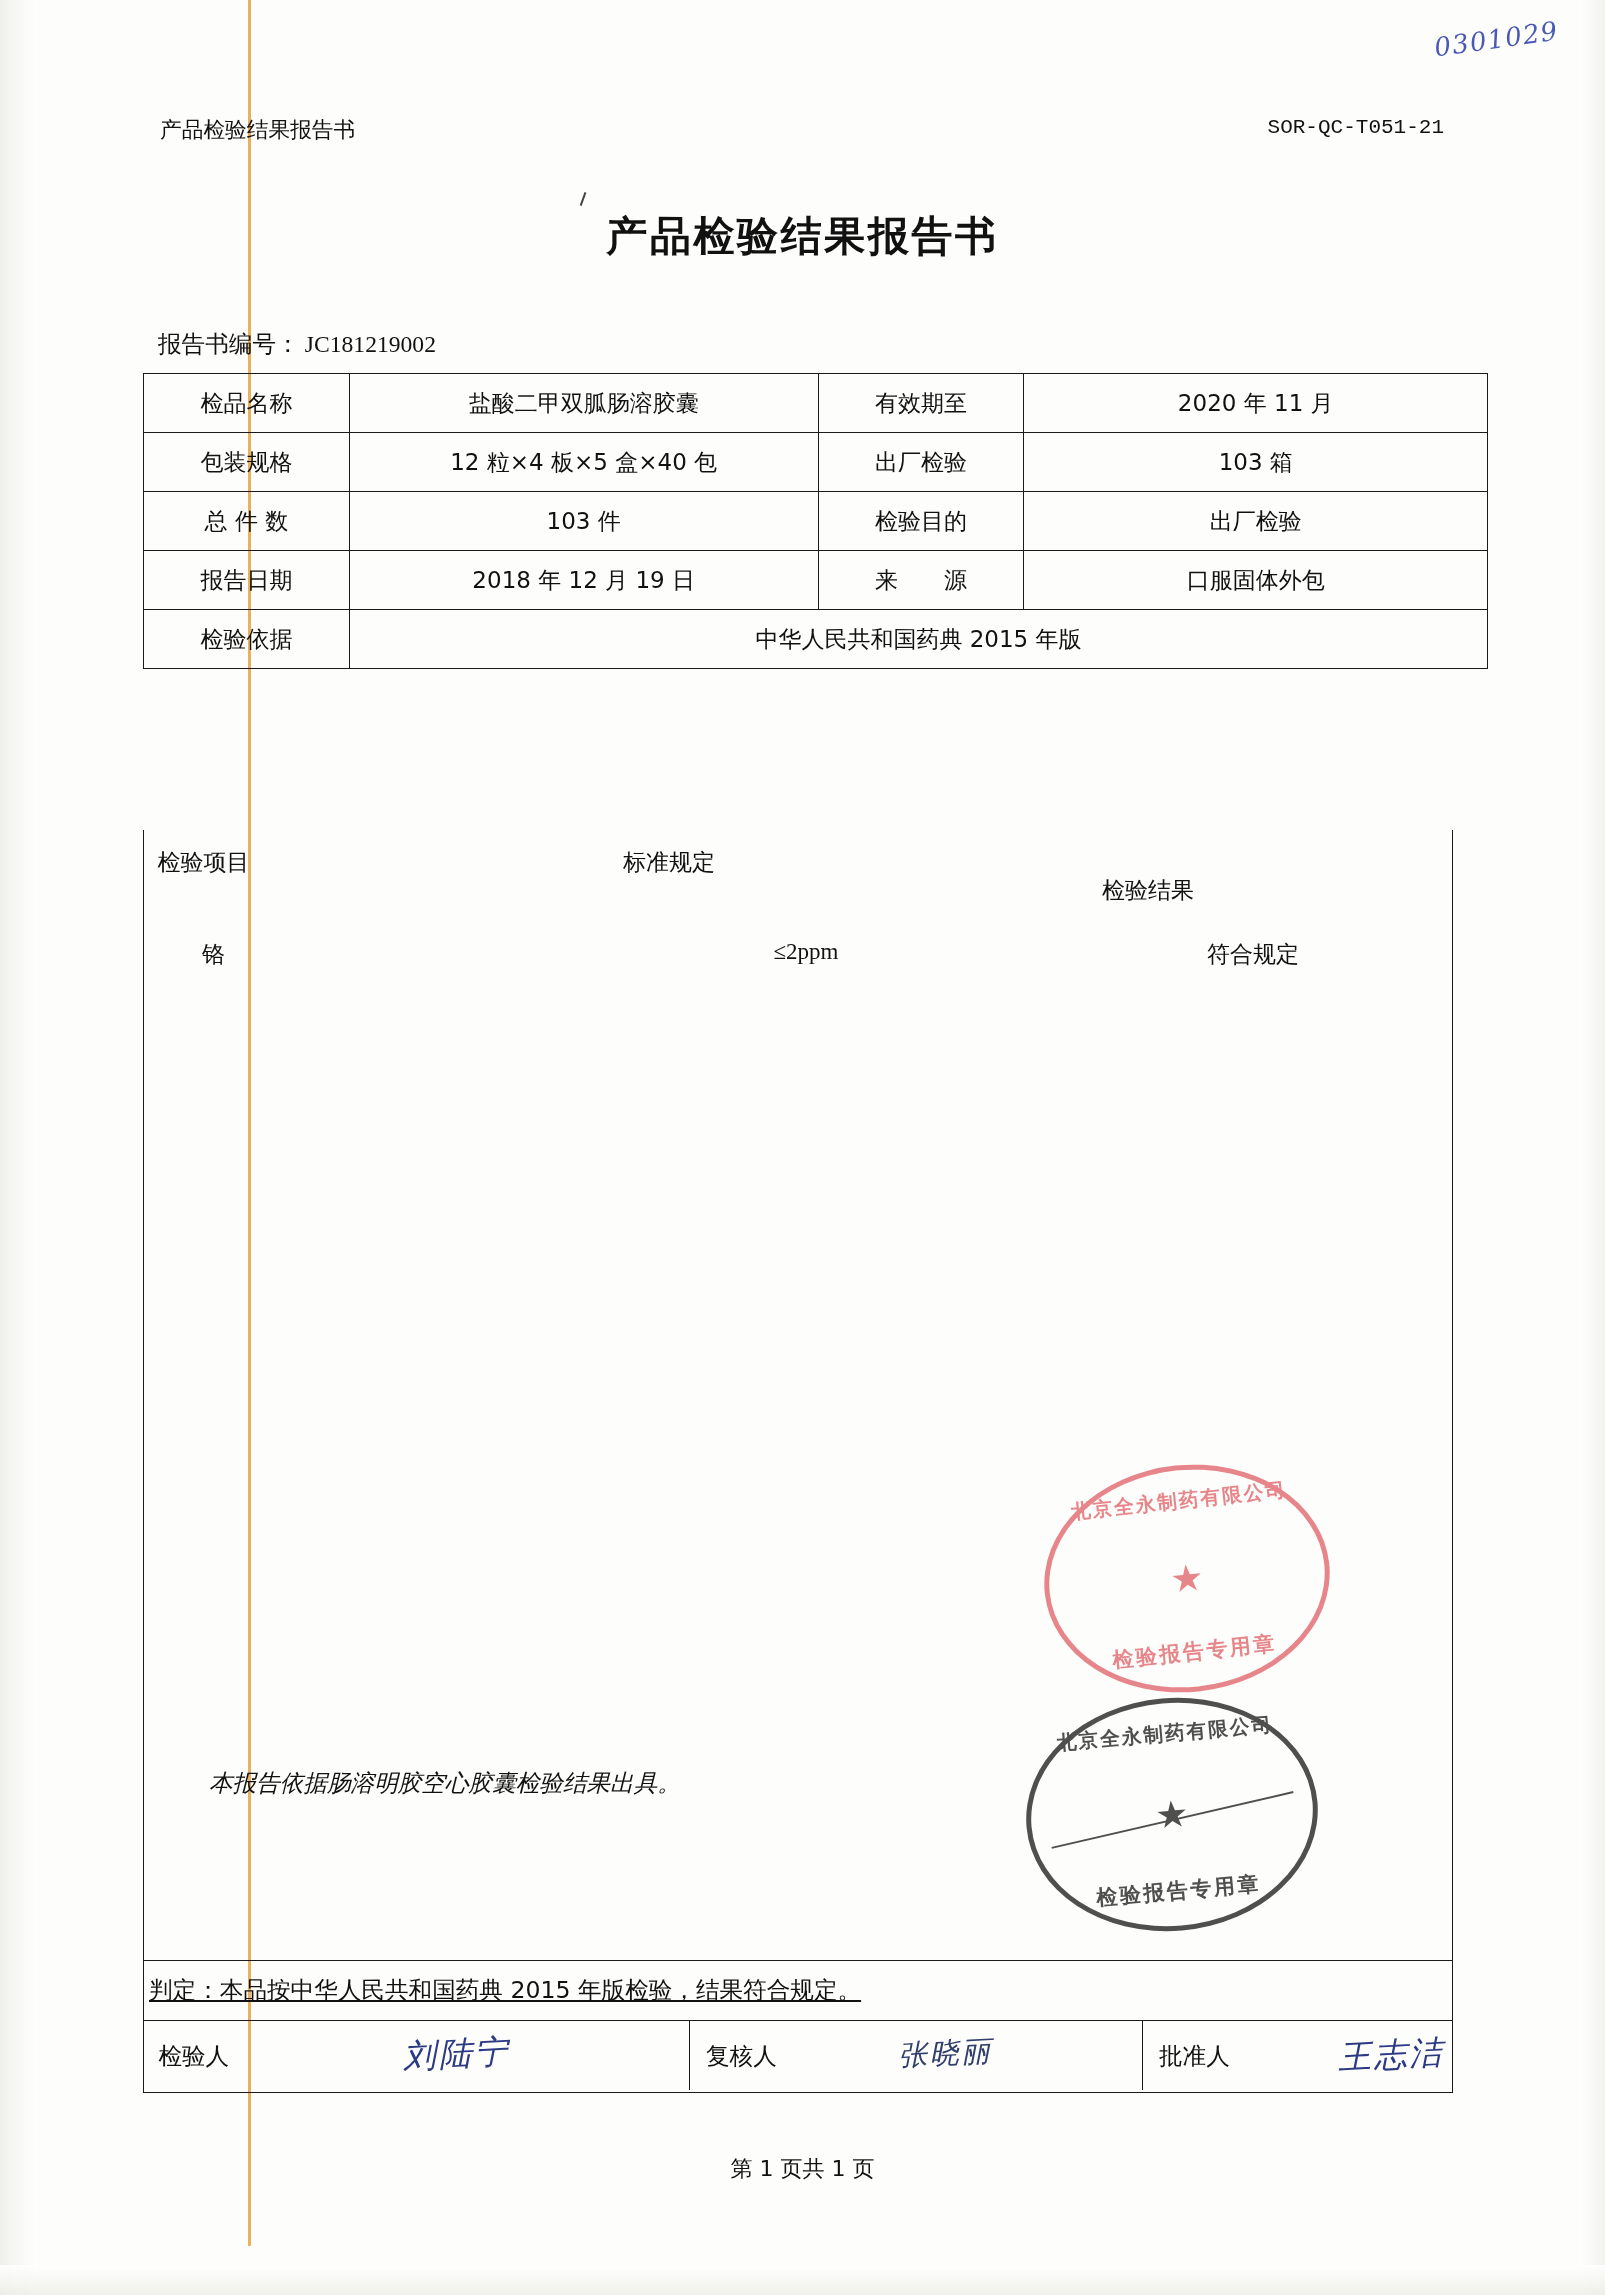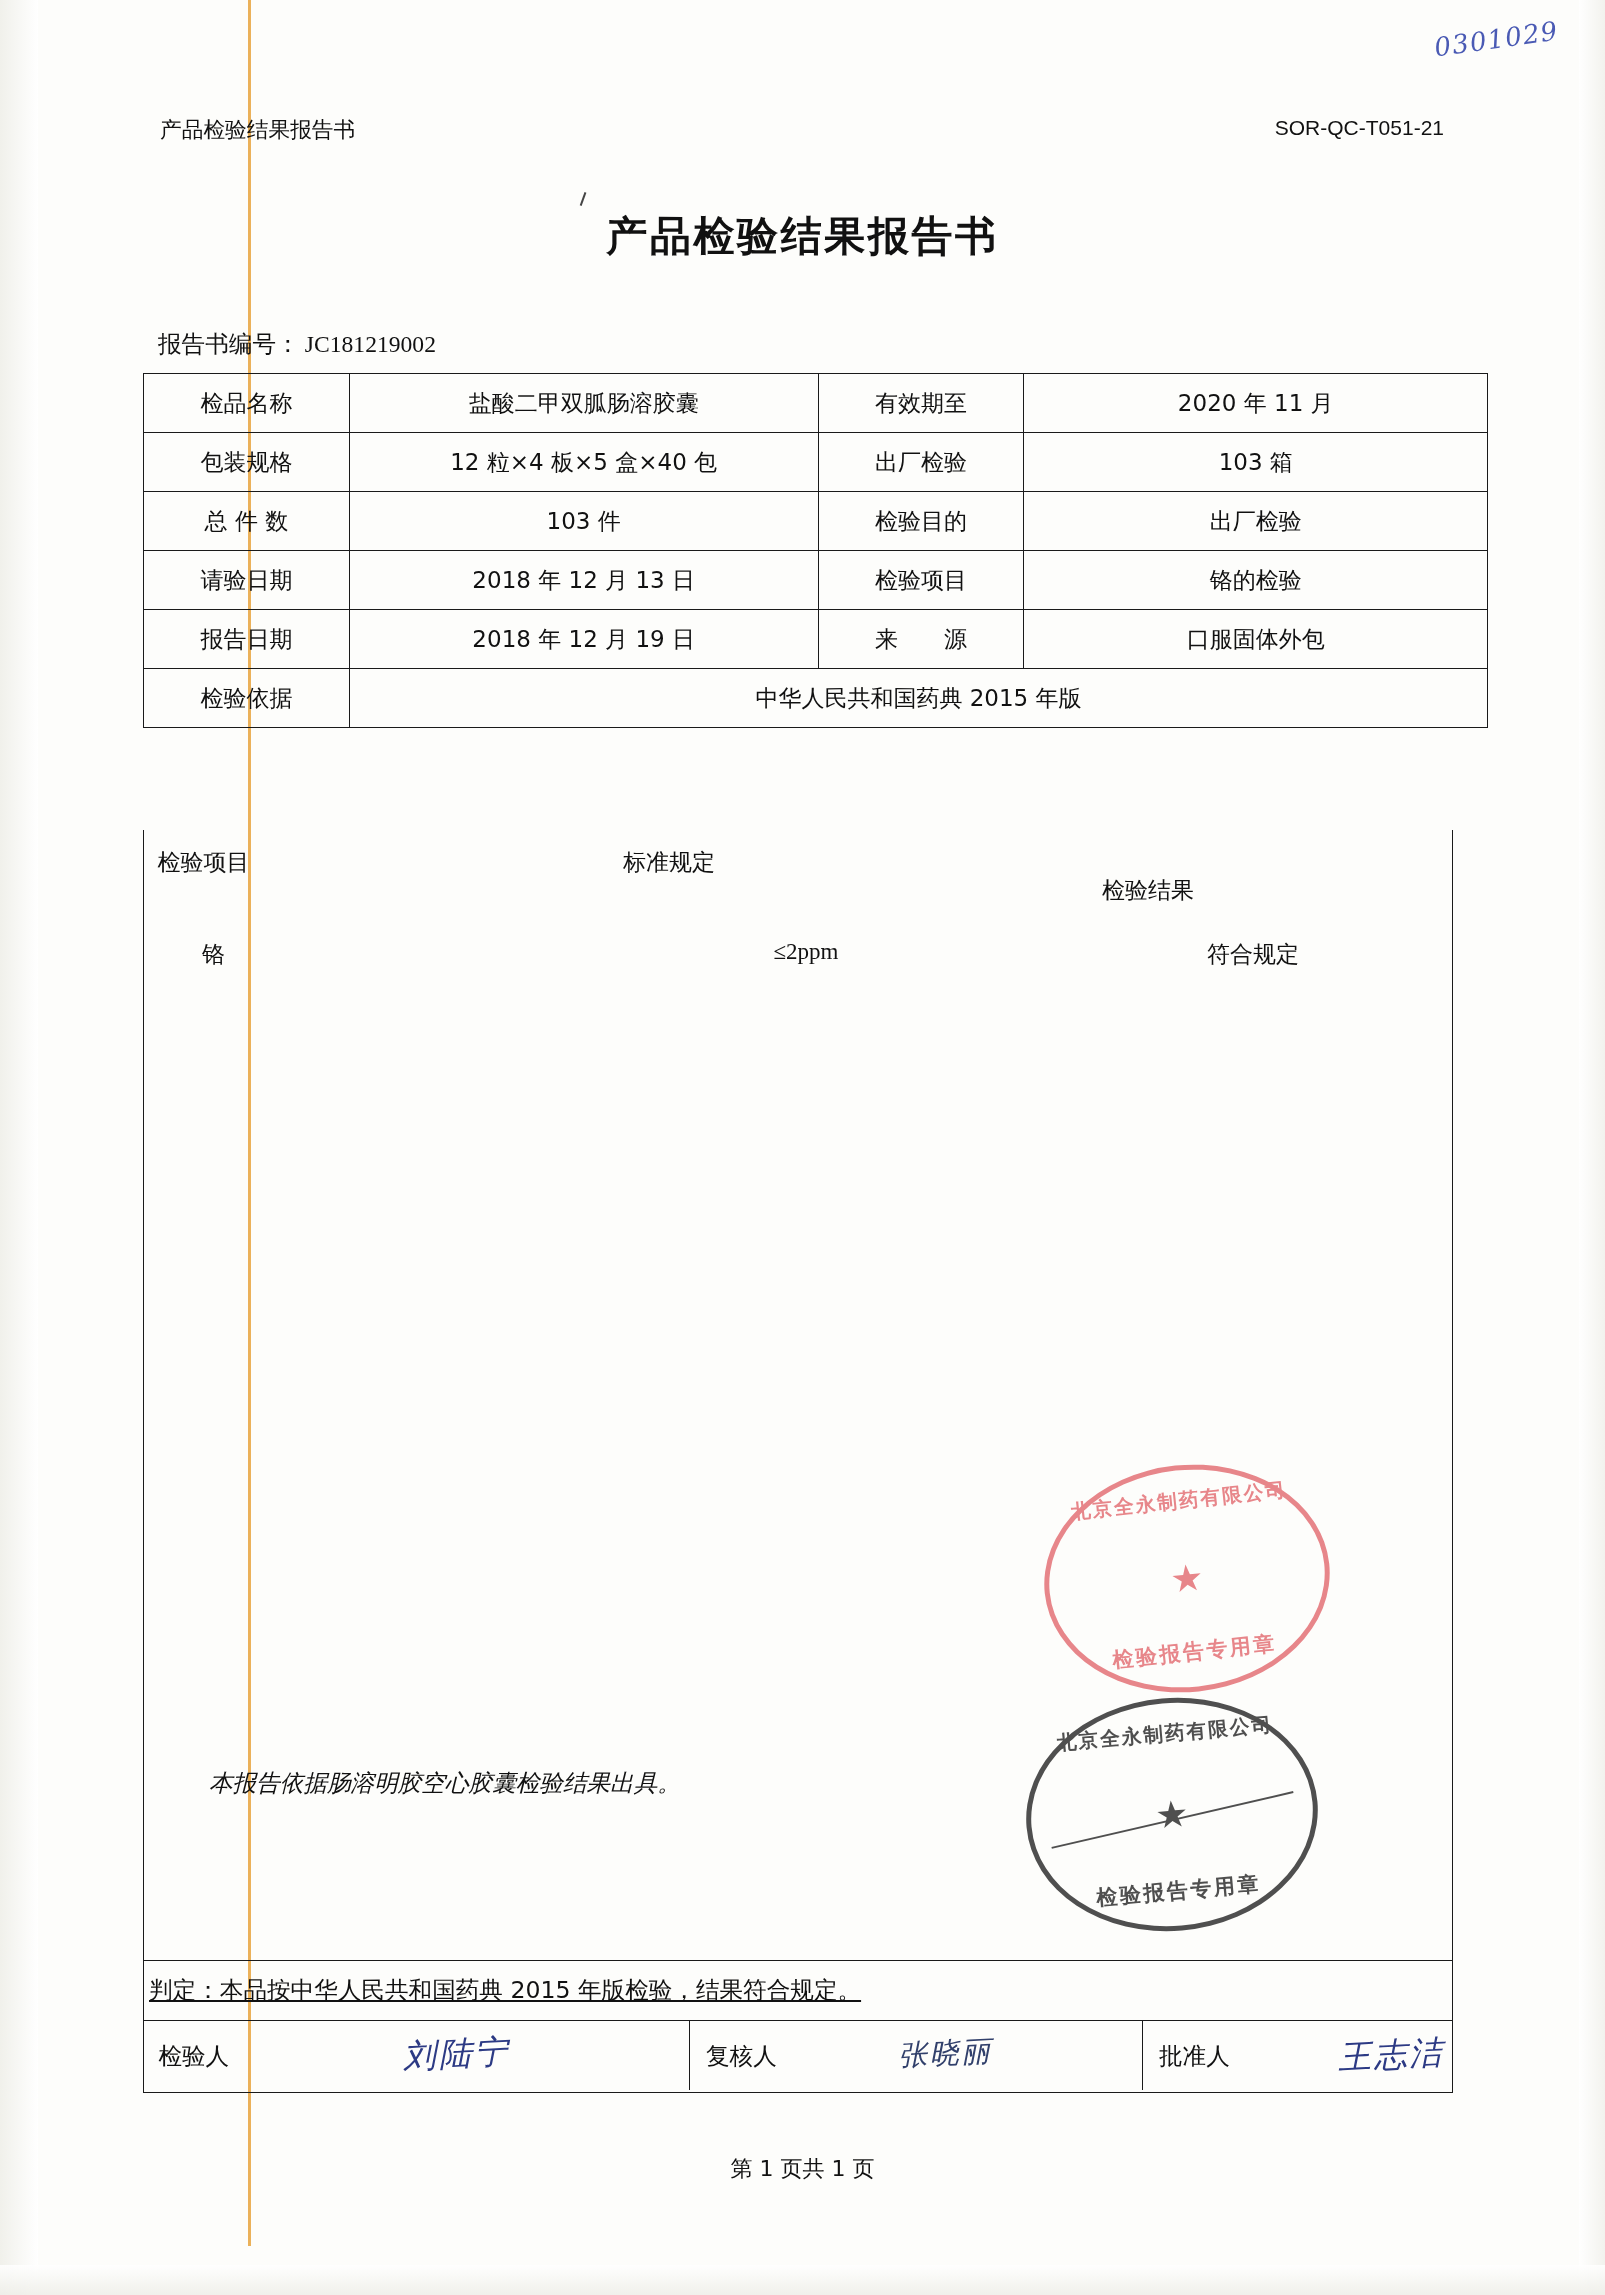--- a/index.html
+++ b/index.html
@@ -72,21 +72,21 @@
   .hdr-left {
     position: absolute;
     left: 160px; top: 115px;
     font-size: 21.7px;
     font-family: "DejaVu Sans", sans-serif;
   }
   .hdr-right {
     position: absolute;
     right: 161px; top: 116px;
     font-size: 21px;
-    font-family: Liberation Sans, sans-serif;
+    font-family: Liberation Mono, monospace;
   }
 
   .doc-title {
     position: absolute;
     left: 0; top: 209px;
     width: 1605px;
     text-align: center;
     font-size: 41px;
     font-weight: bold;
     letter-spacing: 2.6px;
@@ -334,26 +334,20 @@
       <td class="lbl2">出厂检验</td>
       <td class="val2">103 箱</td>
     </tr>
     <tr>
       <td class="lbl">总 件 数</td>
       <td class="val1">103 件</td>
       <td class="lbl2">检验目的</td>
       <td class="val2">出厂检验</td>
     </tr>
     <tr>
-      <td class="lbl">请验日期</td>
-      <td class="val1">2018 年 12 月 13 日</td>
-      <td class="lbl2">检验项目</td>
-      <td class="val2">铬的检验</td>
-    </tr>
-    <tr>
       <td class="lbl">报告日期</td>
       <td class="val1">2018 年 12 月 19 日</td>
       <td class="lbl2">来　　源</td>
       <td class="val2">口服固体外包</td>
     </tr>
     <tr class="row-basis">
       <td class="lbl">检验依据</td>
       <td colspan="3">中华人民共和国药典 2015 年版</td>
     </tr>
   </tbody>

